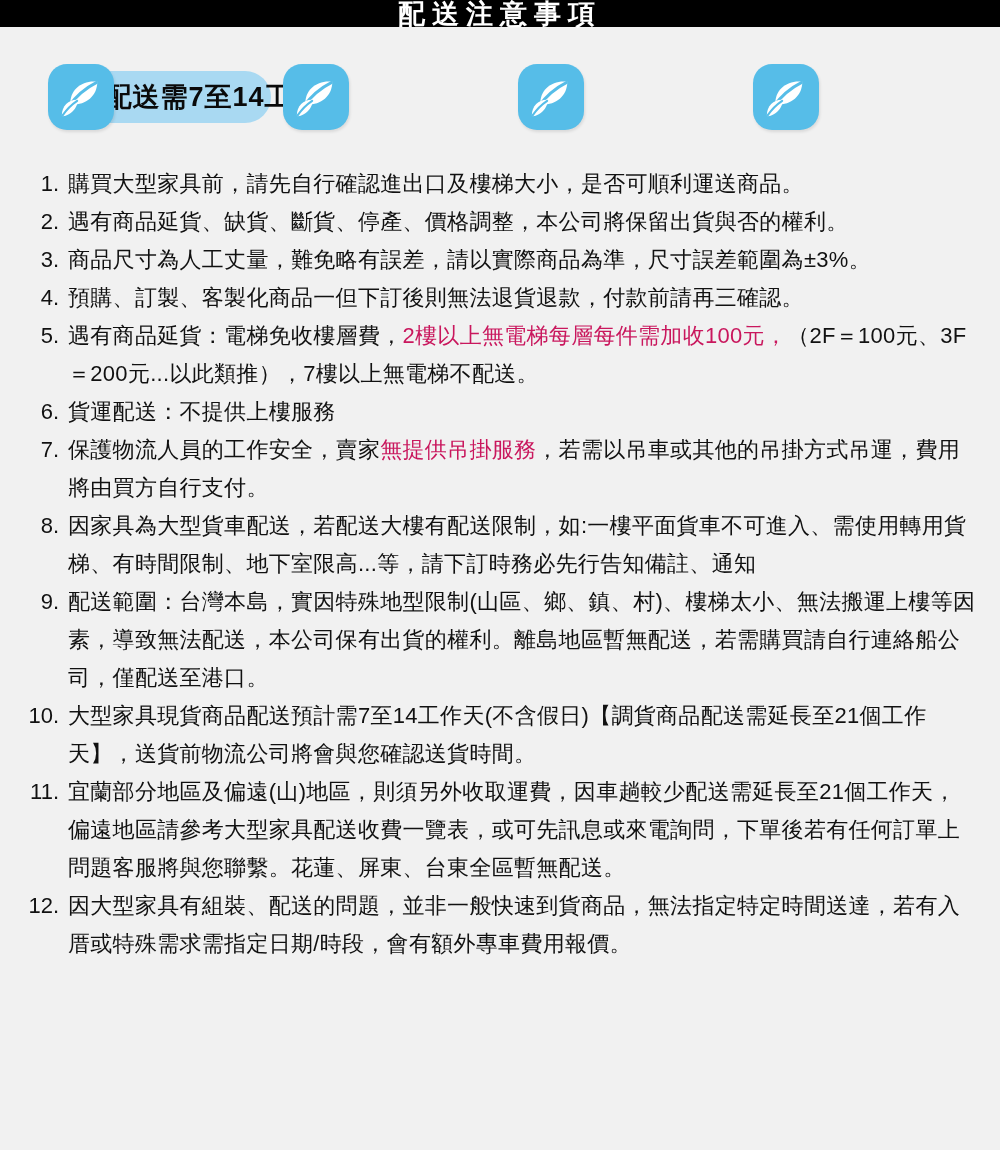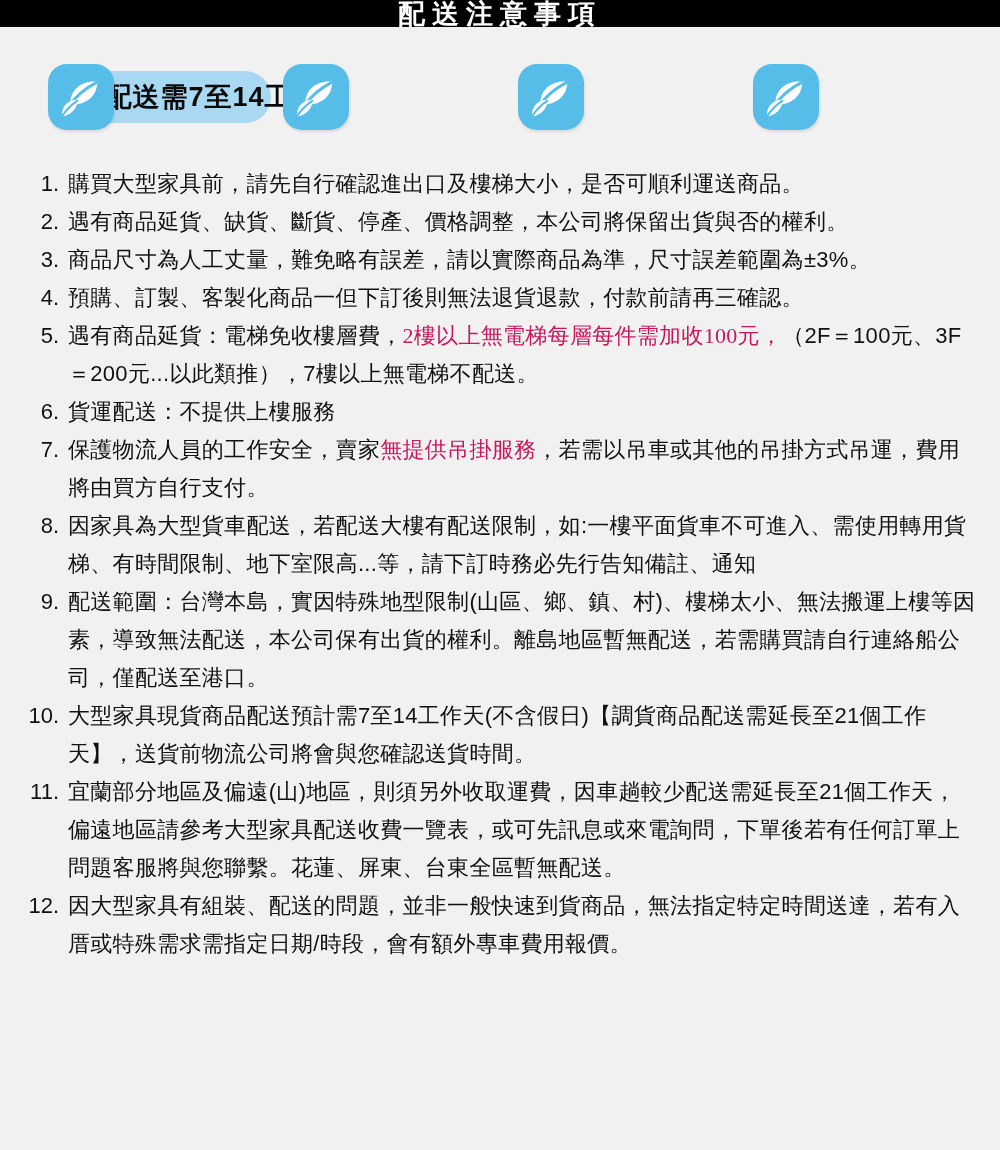--- a/index.html
+++ b/index.html
@@ -62,21 +62,21 @@
   .note{
     display:flex;
     font-size:22px;
     line-height:38px;
   }
   .note-num{
     flex:none;width:37px;text-align:right;margin-right:9px;
     color:var(--text);
   }
   .note-text{flex:1;letter-spacing:0.3px;}
-  .note-text .red{color:var(--accent-red);font-family:Liberation Serif, serif;}
+  .note-text .red{color:var(--accent-red);}
 </style>
 </head>
 <body>
 
 <div class="header">
   <span>配送注意事項</span>
 </div>
 
 <div class="badges" id="badges">
   <div class="badge">

